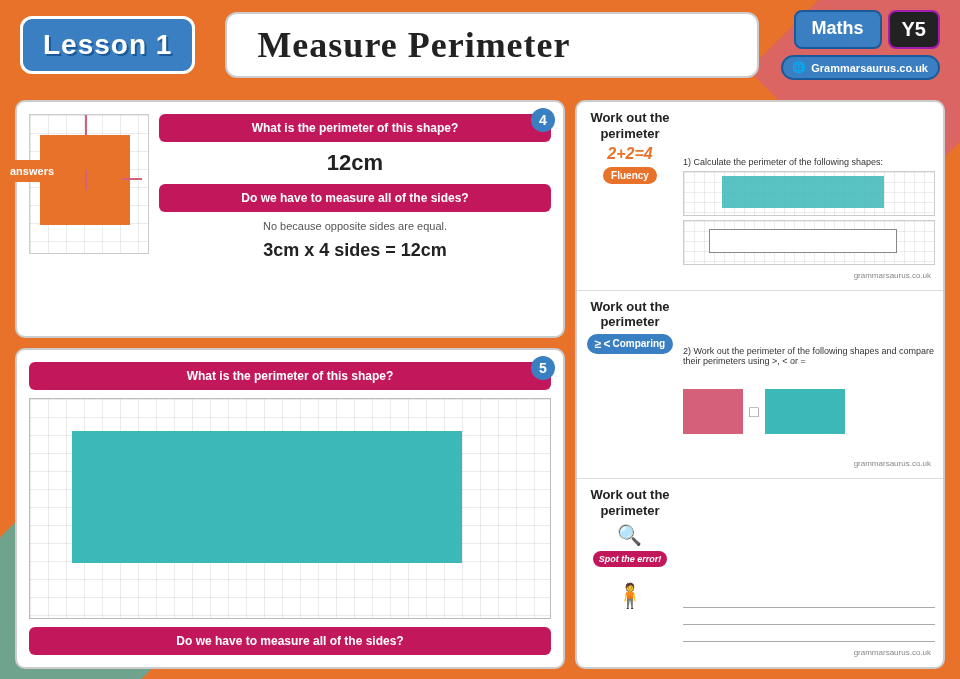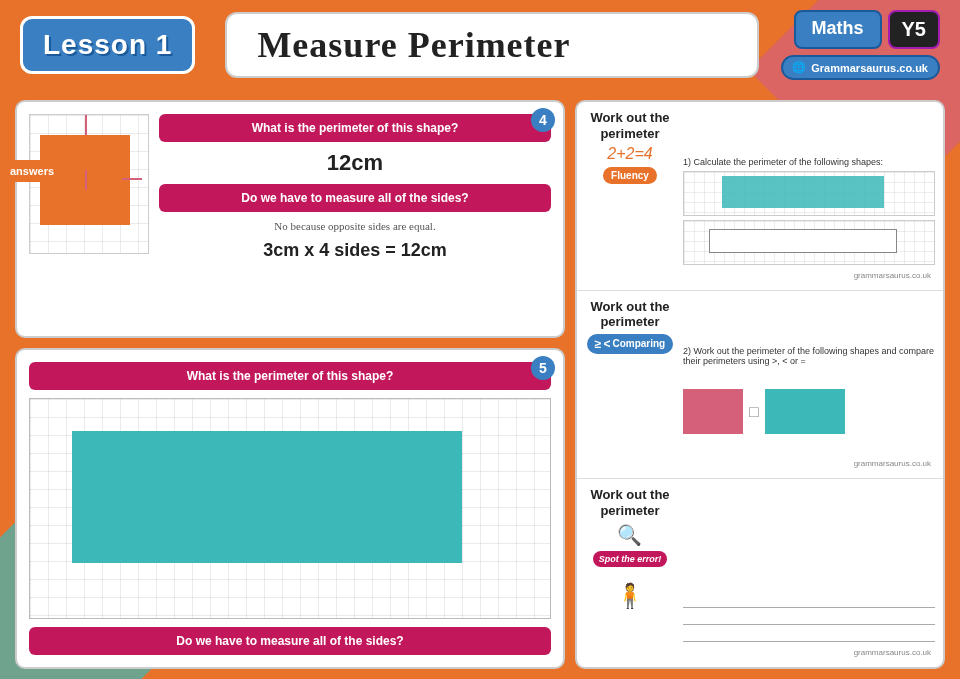--- a/index.html
+++ b/index.html
@@ -243,21 +243,20 @@
     .equation-text {
       font-size: 18px;
       font-weight: 900;
       color: #222;
     }
 
     .small-text {
       font-size: 11px;
       color: #555;
       text-align: center;
-      font-family: Liberation Serif, serif;
     }
 
     
     .slide-5 {
       flex: 1.4;
       padding: 12px;
       display: flex;
       flex-direction: column;
       gap: 8px;
     }
@@ -360,21 +359,21 @@
       font-size: 9px;
       font-weight: bold;
       padding: 3px 6px;
       border-radius: 12px;
       text-align: center;
       font-style: italic;
     }
 
     .number-icon {
       font-size: 16px;
-      font-weight: 400;
+      font-weight: 700;
       color: #e8722a;
       font-style: italic;
     }
 
     .ws-right {
       flex: 1;
       display: flex;
       flex-direction: column;
       gap: 4px;
     }

